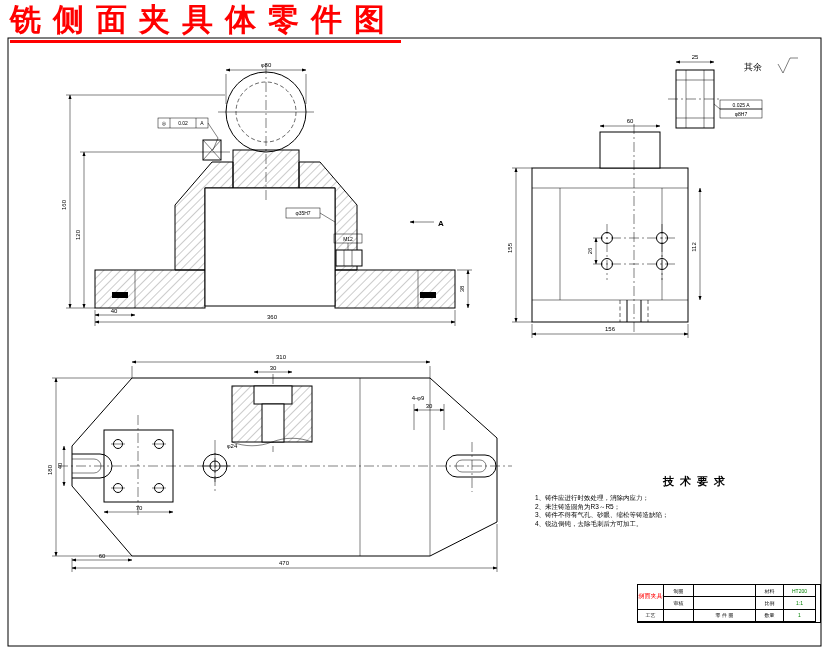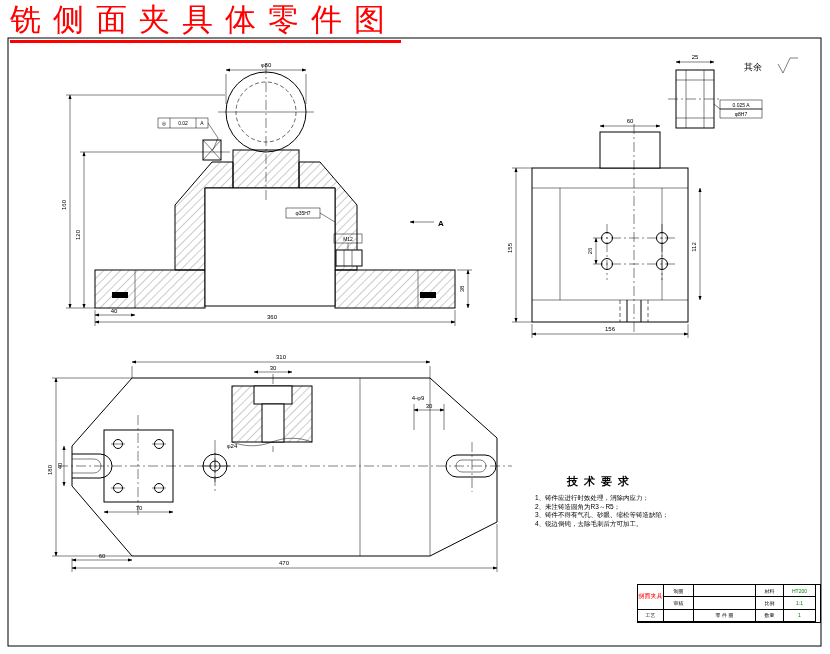--- a/index.html
+++ b/index.html
@@ -1,34 +1,34 @@
 <!DOCTYPE html>
 <html><head>
 <meta charset="utf-8">
 <style>
   html,body{margin:0;padding:0;background:#fff;}
   .stage{position:relative;width:830px;height:654px;background:#fff;
          font-family:"Liberation Sans",sans-serif;overflow:hidden;}
-  .main-title{position:absolute;left:10px;top:2px;font-size:31px;font-weight:normal;
+  .main-title{position:absolute;left:10px;top:2px;font-size:31px;font-weight:bold;
               color:#ff0000;letter-spacing:12px;line-height:1.15;
               border-bottom:3px solid #ff0000;padding:0 4px 2px 0;white-space:nowrap;}
   svg{position:absolute;left:0;top:0;}
   .ln{stroke:#000;stroke-width:1;fill:none;}
   .tn{stroke:#000;stroke-width:.5;fill:none;}
   .cl{stroke:#000;stroke-width:.5;fill:none;stroke-dasharray:10 3 2 3;}
   .hd{stroke:#000;stroke-width:.6;fill:none;stroke-dasharray:4 2.5;}
   .dim{stroke:#000;stroke-width:.5;fill:none;}
   .hfill{fill:url(#h);stroke:#000;stroke-width:1;}
   .wfill{fill:#fff;stroke:#000;stroke-width:1;}
   .dt{font-size:6px;fill:#000;text-anchor:middle;font-family:"Liberation Sans",sans-serif;}
   .tt{font-size:5px;fill:#000;text-anchor:middle;font-family:"Liberation Sans",sans-serif;}
   .sec{font-size:8px;font-weight:bold;fill:#000;text-anchor:middle;}
   .big{font-size:9px;fill:#000;}
   .tech{position:absolute;left:535px;top:474px;width:280px;color:#000;}
-  .tech-h{font-size:11px;font-weight:bold;letter-spacing:6px;margin-left:32px;margin-bottom:5px;}
+  .tech-h{font-size:11px;font-weight:bold;letter-spacing:6px;margin-left:44px;margin-bottom:5px;text-align:center;}
   .tech-i{font-size:6.5px;line-height:8.5px;white-space:nowrap;}
   .tb{position:absolute;left:637px;top:584px;width:182px;height:37px;
       border:1.2px solid #000;display:grid;
       grid-template-columns:26px 30px 62px 28px 32px;
       grid-template-rows:1fr 1fr 1fr;font-size:5px;color:#000;}
   .tb>div{border-right:.5px solid #000;border-bottom:.5px solid #000;
           display:flex;align-items:center;justify-content:center;overflow:hidden;white-space:nowrap;}
   .tb .red{color:#ff0000;}
   .tb .grn{color:#008000;}
   .tb .span2{grid-row:1/3;font-size:6px;}

